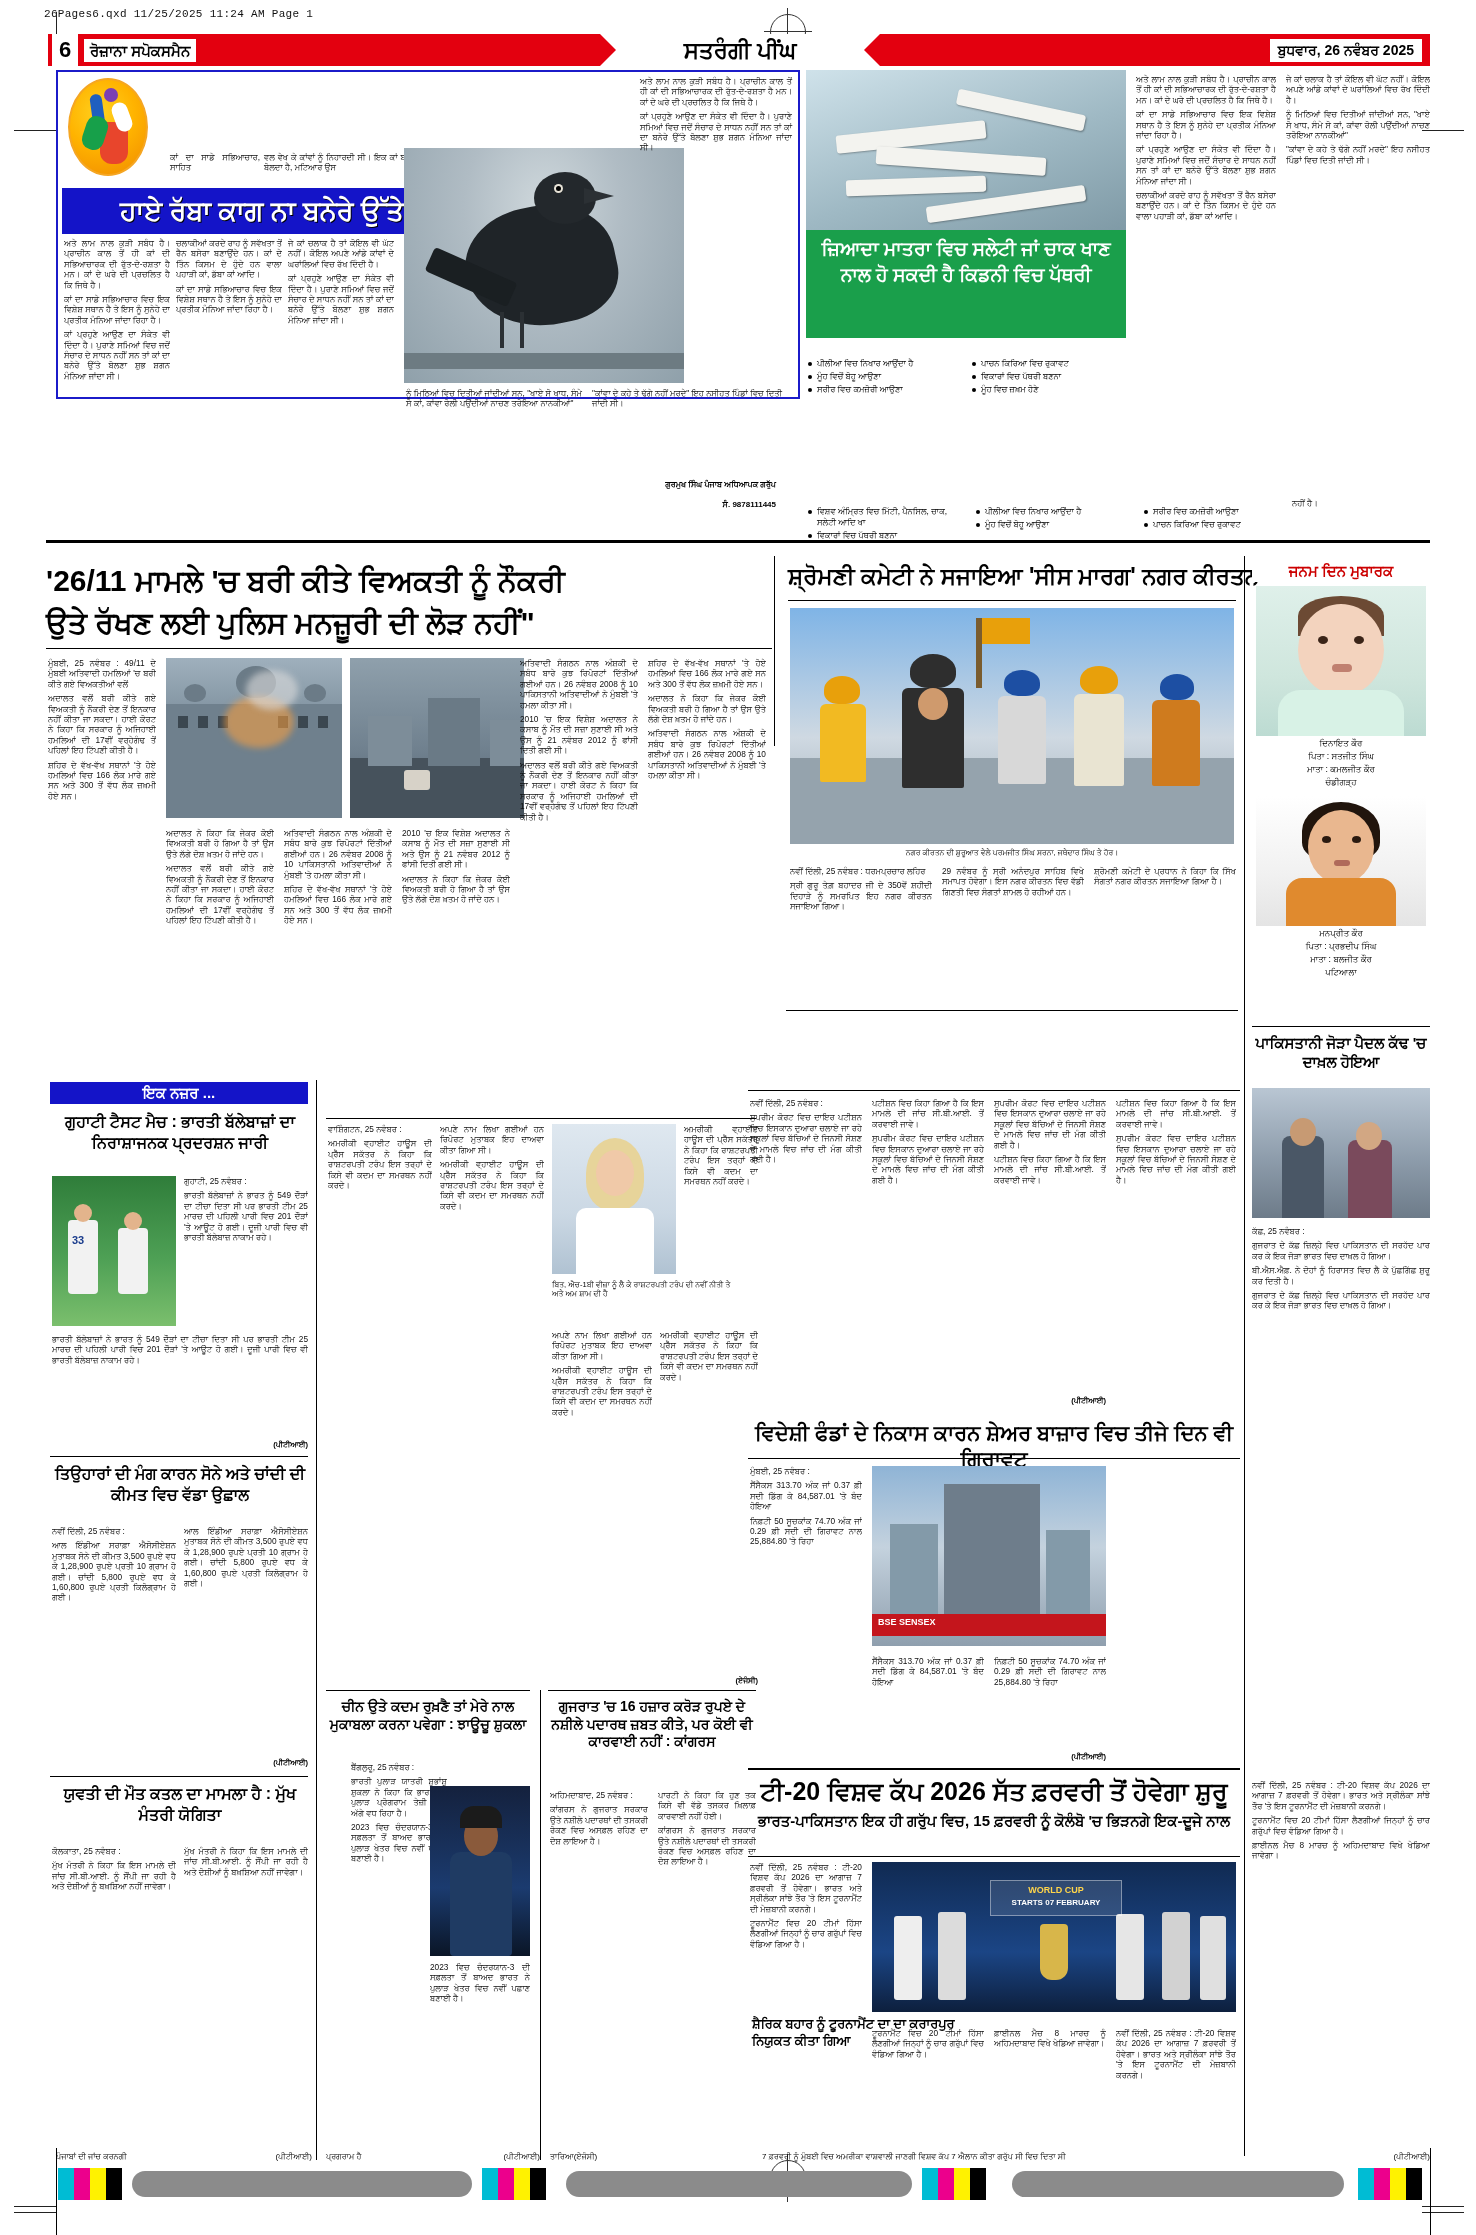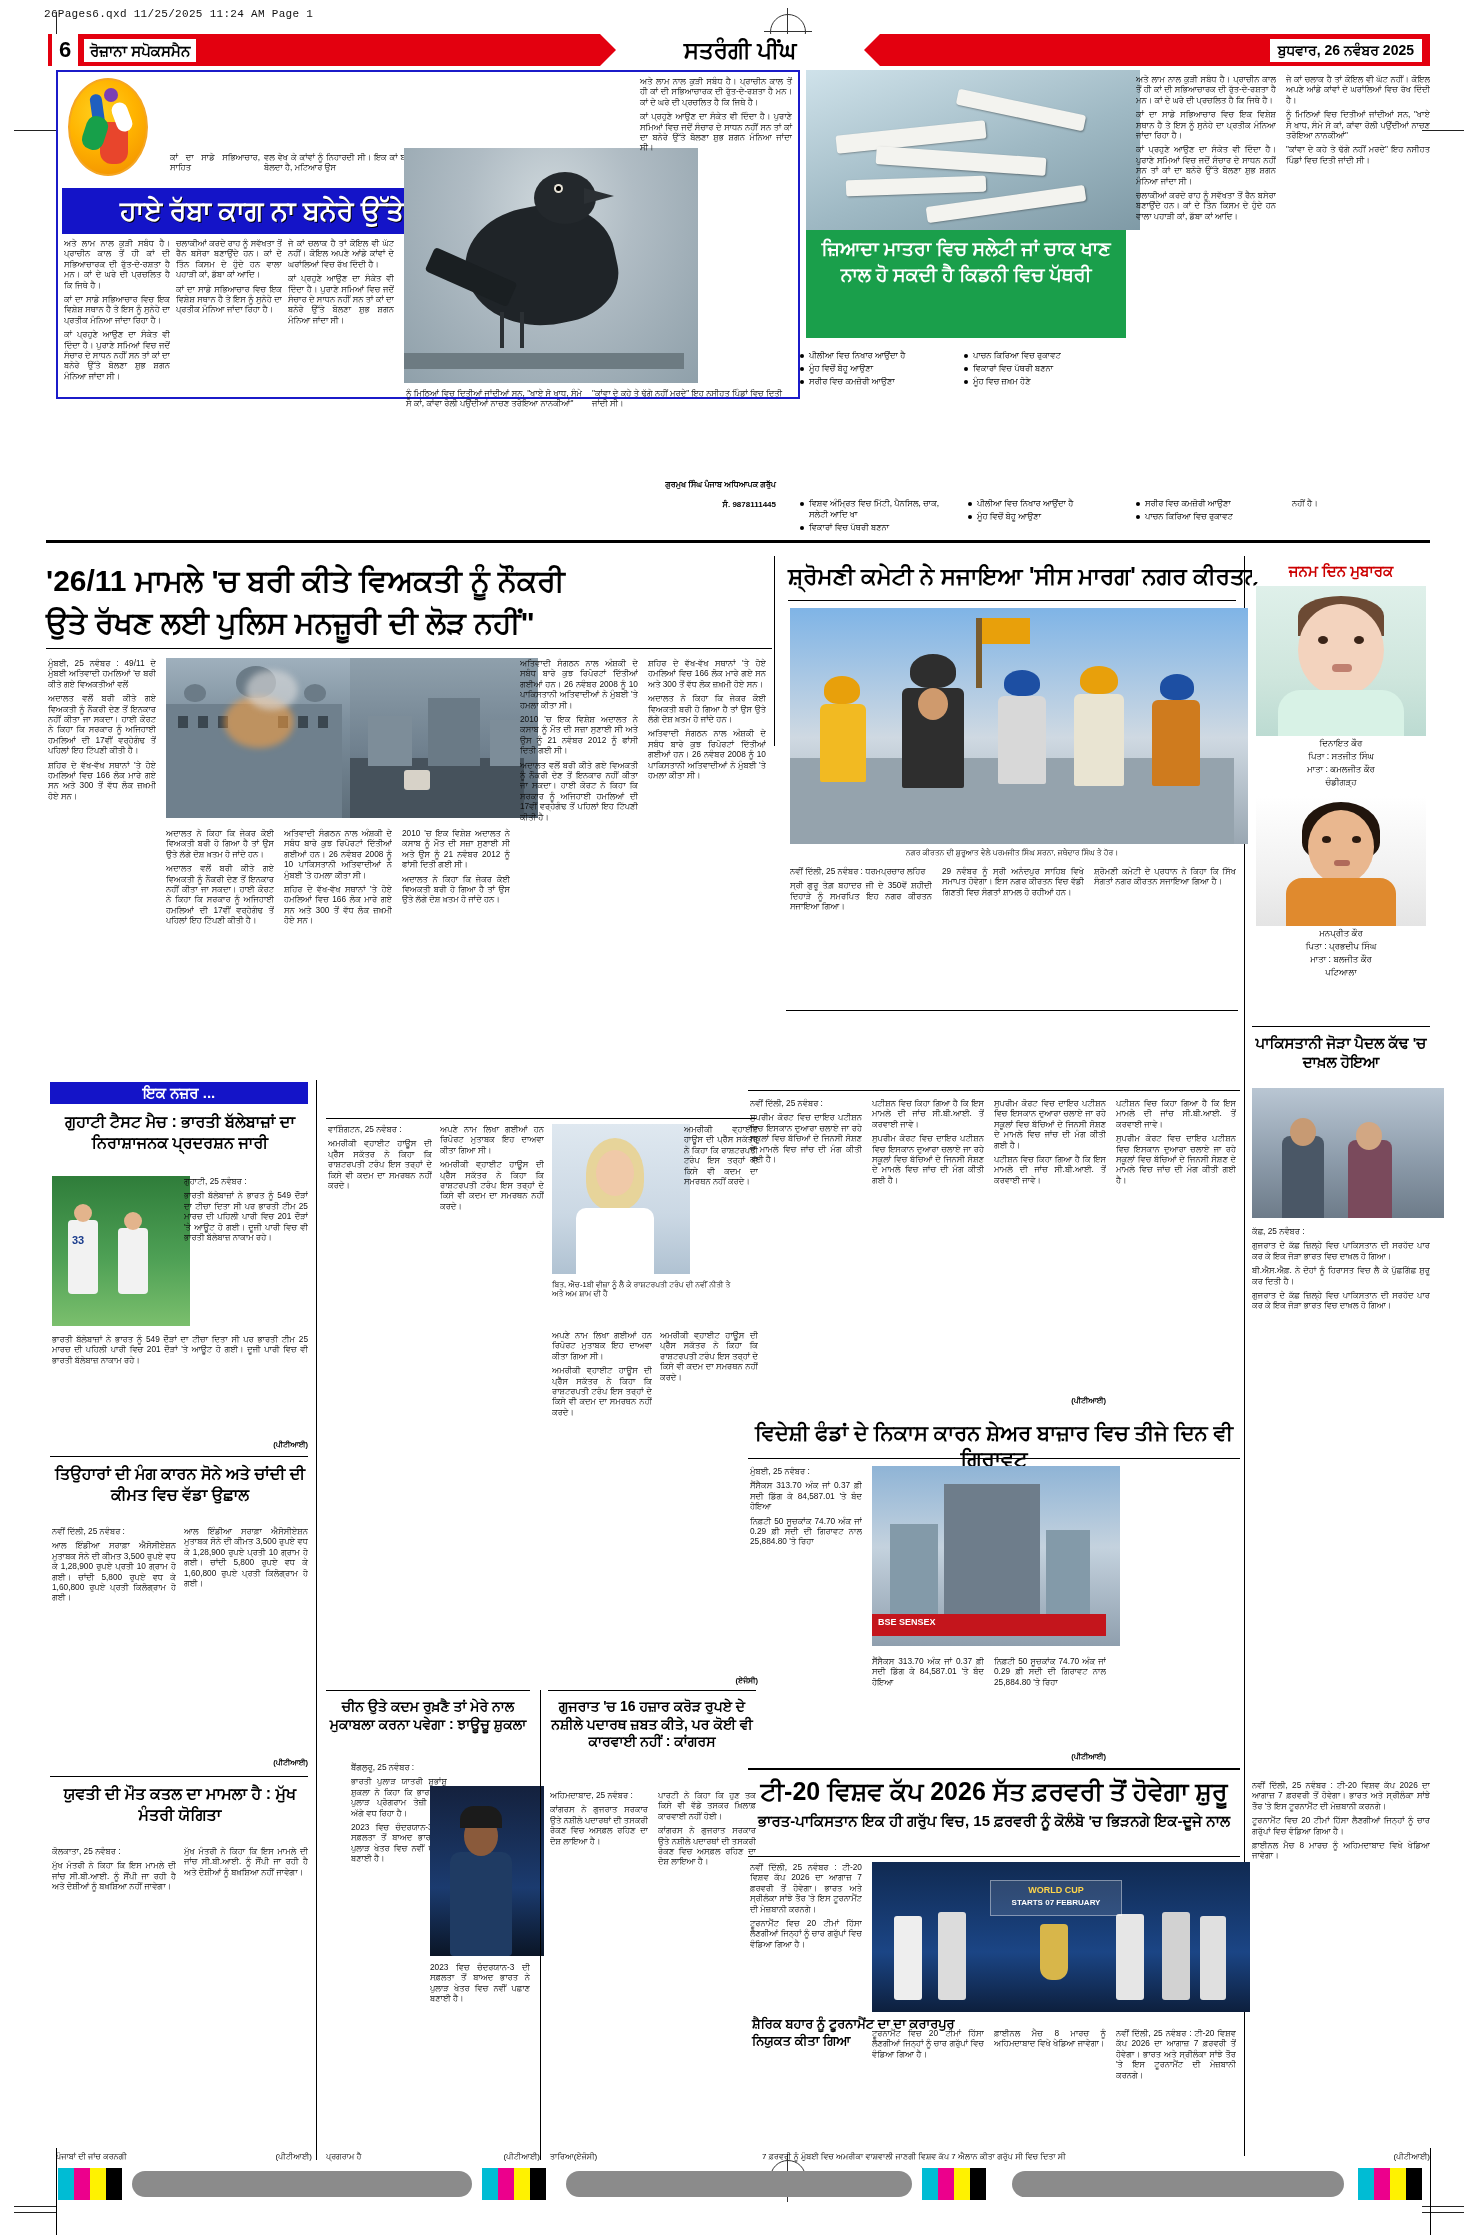--- a/index.html
+++ b/index.html
@@ -44,37 +44,37 @@
   .crow-beak{position:absolute;left:180px;top:40px;width:0;height:0;border-top:8px solid transparent;border-bottom:8px solid transparent;border-left:30px solid #2b3034;}
   .crow-tail{position:absolute;left:22px;top:116px;width:90px;height:26px;background:#1a1f22;transform:rotate(24deg);border-radius:4px;}
   .crow-leg{position:absolute;width:4px;height:36px;background:#2b3034;}
   .crow-branch{position:absolute;left:0;bottom:14px;width:280px;height:16px;background:#6d7b82;}
 
   .chalk-photo{position:absolute;left:806px;top:70px;width:320px;height:160px;background:linear-gradient(160deg,#cfe2ea 0%,#9fb9c4 55%,#7f9aa6 100%);overflow:hidden;}
   .chalk{position:absolute;background:#f3f3ef;border-radius:3px;box-shadow:1px 1px 2px rgba(0,0,0,.35);}
   .chalk-cap{position:absolute;left:806px;top:230px;width:320px;height:108px;background:#1a9f4b;}
   .chalk-cap span{display:block;text-align:center;font-size:19px;font-weight:bold;color:#fff;line-height:26px;padding-top:6px;}
 
-  .bullets{list-style:none;margin:0;padding:0;font-size:8.3px;line-height:11px;}
+  .bullets{list-style:none;margin:8px;padding:0;font-size:8.3px;line-height:11px;}
   .bullets li{position:relative;padding-left:9px;margin-bottom:2px;}
   .bullets li:before{content:"";position:absolute;left:0;top:4px;width:4px;height:4px;background:#000;border-radius:50%;}
 
   .byline{font-size:8px;text-align:right;font-weight:bold;}
 
   
   .head2611{position:absolute;left:46px;top:560px;width:720px;}
   .head2611 .l{font-size:30px;font-weight:bold;line-height:42px;white-space:nowrap;}
   .head2611 .l2{font-size:30px;font-weight:bold;line-height:42px;white-space:nowrap;}
 
   .head-skm{position:absolute;left:788px;top:560px;width:560px;font-size:23px;font-weight:bold;line-height:32px;white-space:nowrap;}
 
   .section-head{font-weight:bold;line-height:1.25;text-align:center;}
 
   
-  .ph{position:absolute;overflow:hidden;padding-left:14px;}
+  .ph{position:absolute;overflow:hidden;}
   .ph-cap{font-size:7.6px;text-align:center;line-height:9px;padding-top:2px;}
 
   .taj{background:linear-gradient(180deg,#9fb0bd 0%,#7d8f9d 40%,#5d6d79 100%);}
   .taj .dome{position:absolute;border-radius:50% 50% 46% 46%;background:#6b7b87;}
   .taj .smoke{position:absolute;border-radius:50%;background:rgba(255,160,60,.55);filter:blur(3px);}
   .taj .win{position:absolute;background:#3b4750;}
 
   .kirtan{background:linear-gradient(180deg,#7fb4e6 0%,#cfd9e2 55%,#9aa7b2 100%);}
   .kirtan .p{position:absolute;border-radius:6px 6px 2px 2px;}
   .kirtan .turb{position:absolute;border-radius:50% 50% 40% 40%;}

